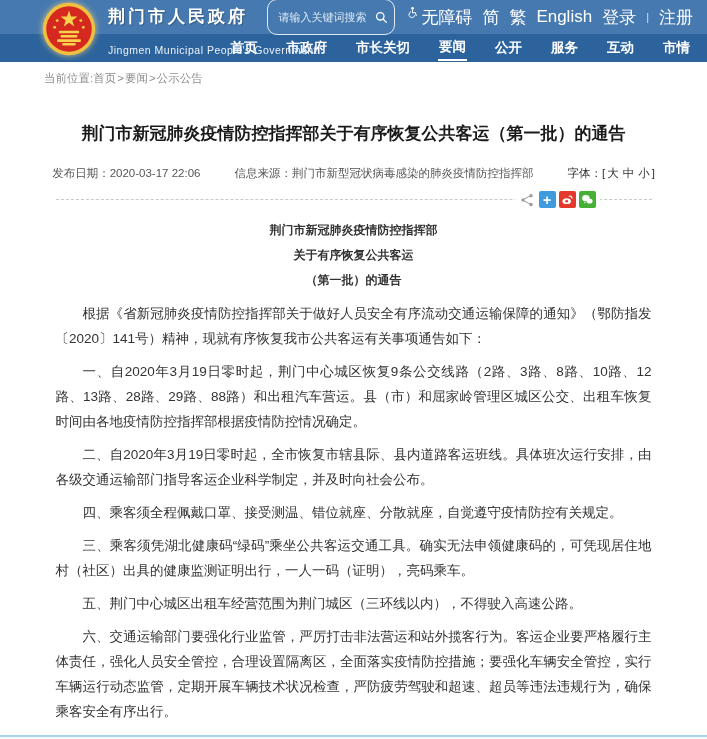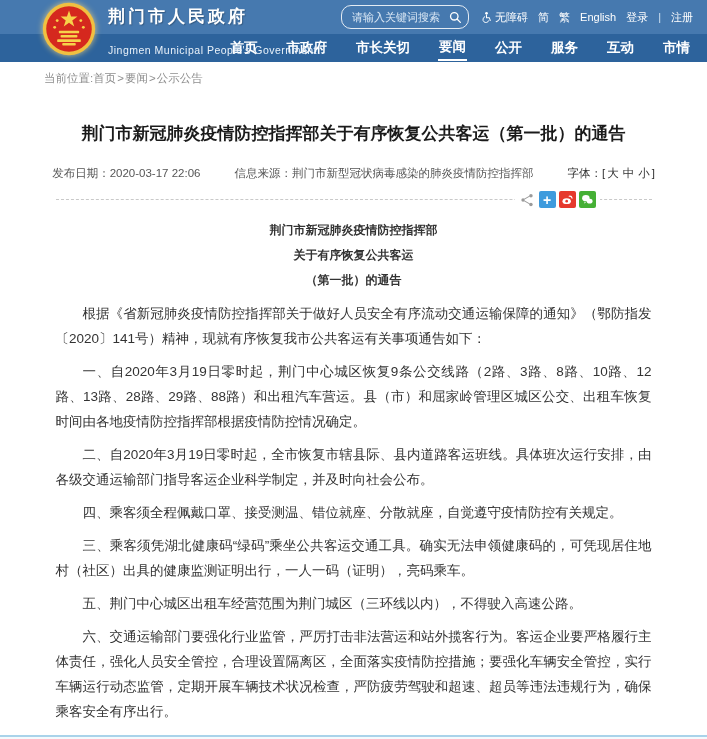--- a/index.html
+++ b/index.html
@@ -11,26 +11,26 @@
   .header-top { position: relative; height: 34px; background: #4679af; z-index: 2; }
   .header-nav { position: relative; height: 28px; background: #2d639c; z-index: 1; }
 
   .brand { position: absolute; left: 42px; top: 2px; display: flex; align-items: flex-start; z-index: 5; }
   .emblem { width: 54px; height: 54px; display: block; filter: drop-shadow(0 0 3px rgba(255,220,120,.8)); }
   .brand-text { margin-left: 12px; color: #ffffff; }
   .brand-title { font-size: 17px; font-weight: bold; letter-spacing: 3px; line-height: 30px; text-shadow: 1px 1px 1px rgba(0,0,0,.25); font-family: Liberation Serif, serif; }
   .brand-sub { font-size: 10.5px; letter-spacing: .5px; margin-top: 12px; color: #eaf2fa; }
 
   .header-right { position: absolute; right: 14px; top: 0; height: 34px; display: flex; align-items: center; gap: 12px; }
-  .search-box { display: flex; align-items: center; width: 128px; height: 24px; border: 1px solid rgba(255,255,255,.85); border-radius: 10px; padding: 0 6px 0 10px; }
+  .search-box { display: flex; align-items: center; width: 128px; height: 36px; border: 1px solid rgba(255,255,255,.85); border-radius: 10px; padding: 0 6px 0 10px; }
   .search-box input { flex: 1; min-width: 0; border: none; outline: none; background: transparent; color: #ffffff; font-size: 11px; }
   .search-box input::placeholder { color: #dbe8f5; }
   .search-btn { background: none; border: none; cursor: pointer; display: flex; align-items: center; padding: 0; }
   .util-links { display: flex; align-items: center; gap: 10px; }
-  .util-links a, .util-links span.lnk { color: #ffffff; font-size: 11px; text-decoration: none; cursor: pointer; display: inline-flex; align-items: center; gap: 3px; }
+  .util-links a, .util-links span.lnk { color: #ffffff; font-size: 17px; text-decoration: none; cursor: pointer; display: inline-flex; gap: 3px; }
   .util-divider { color: #cfe0f0; font-size: 11px; }
 
   .nav-list { position: absolute; right: 16px; top: 0; height: 28px; display: flex; align-items: center; gap: 27px; list-style: none; }
   .nav-item { color: #ffffff; font-size: 13.5px; font-weight: bold; cursor: pointer; padding: 3px 1px; white-space: nowrap; }
   .nav-item.active { border-bottom: 2px solid #ffffff; }
 
   
   .breadcrumb { padding: 9px 0 0 44px; font-size: 11.5px; color: #8f8f8f; }
   .breadcrumb a { color: #8f8f8f; text-decoration: none; cursor: pointer; }
   .crumb-sep { margin: 0 1px; }

